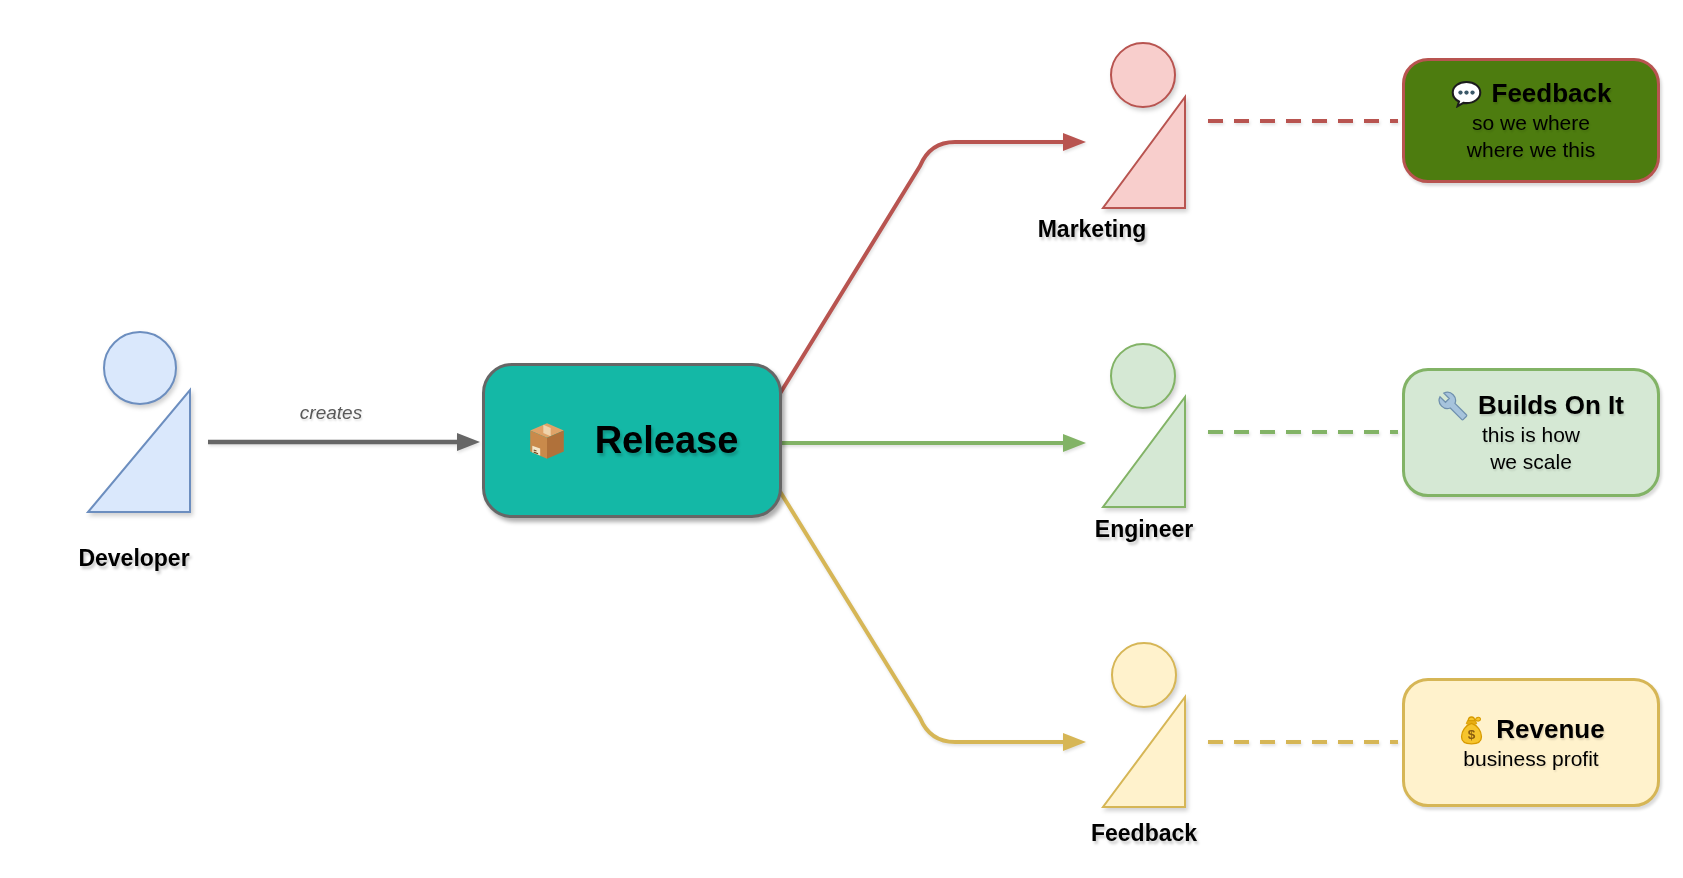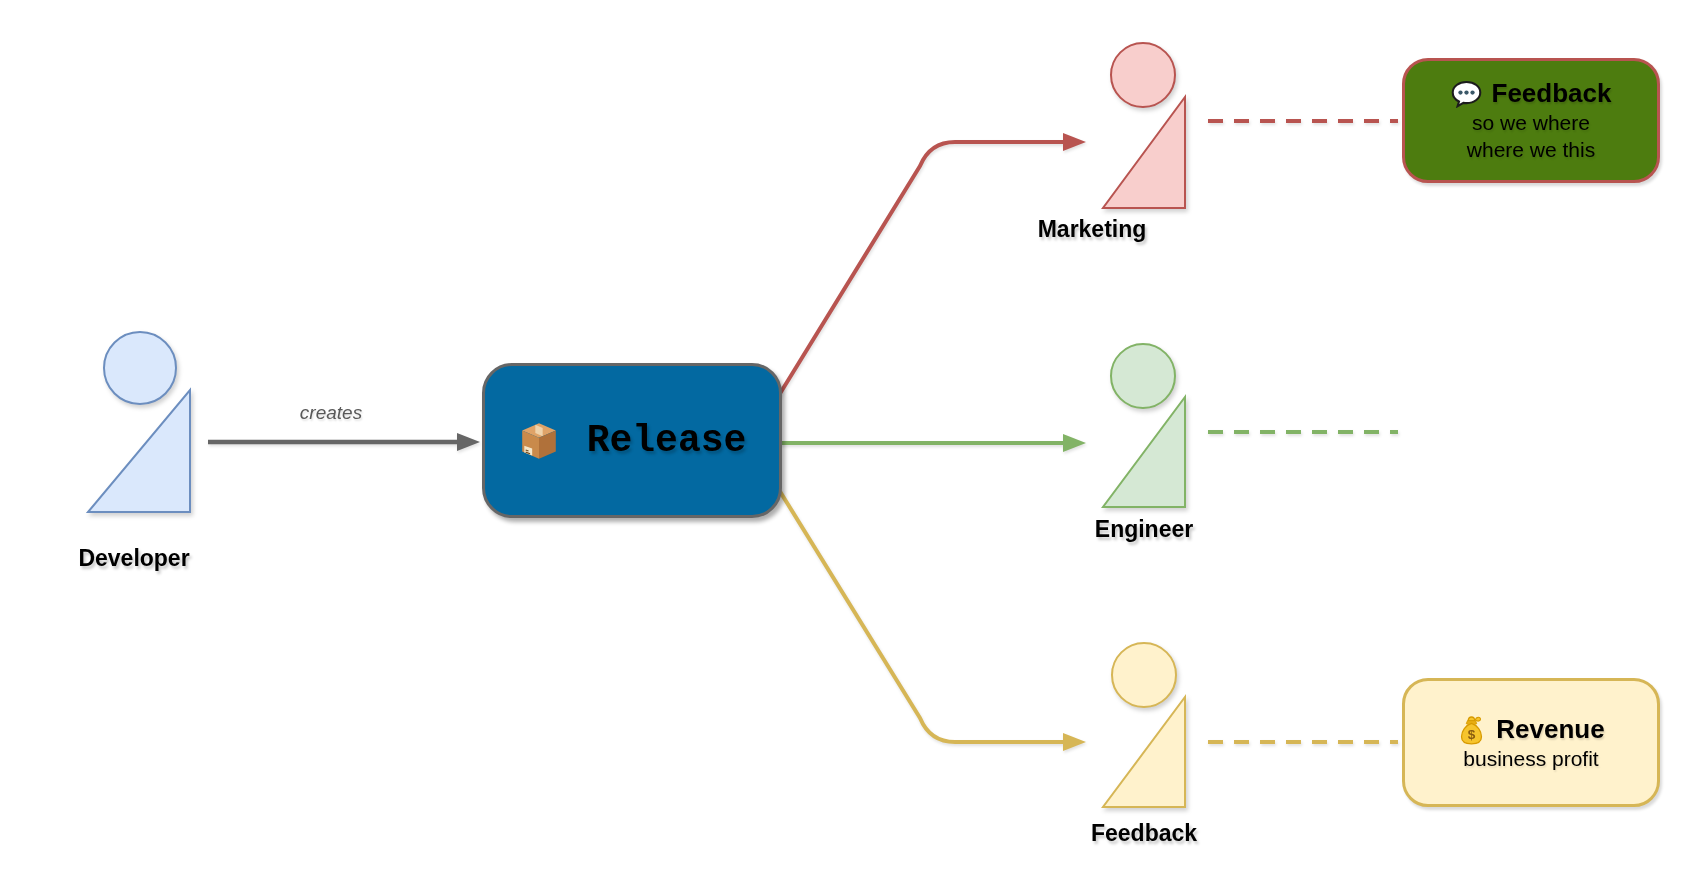--- a/index.html
+++ b/index.html
@@ -21,23 +21,23 @@
   }
   .edge-label{
     position:absolute;transform:translate(-50%,-50%);
     font-style:italic;font-size:19px;color:#595959;white-space:nowrap;
     text-shadow:1px 2px 2px rgba(0,0,0,0.12);
   }
 
   .release-box{
     position:absolute;left:482px;top:363px;width:300px;height:155px;
     box-sizing:border-box;
-    background:#0369a1;border:3.5px solid #666666;border-radius:30px;
+    background:#14b8a6;border:3.5px solid #666666;border-radius:30px;
     box-shadow:3px 4px 4px rgba(0,0,0,0.32);
-    display:flex;align-items:center;justify-content:center;gap:27px;font-family:Liberation Mono, monospace;
+    display:flex;align-items:center;justify-content:center;gap:27px;
   }
   .release-box .title{
     font-weight:700;font-size:38px;color:#000;
     text-shadow:2px 3px 3px rgba(0,0,0,0.2);
   }
 
   .callout{
     position:absolute;left:1402px;width:258px;box-sizing:border-box;
     border-radius:26px;border:3px solid;
     display:flex;flex-direction:column;align-items:center;justify-content:center;
@@ -150,20 +150,32 @@
           <circle cx="18" cy="14.4" r="2.5" fill="#3b5868"></circle>
           <circle cx="25" cy="14.4" r="2.5" fill="#3b5868"></circle>
         </svg>
       </span>
       <span class="title">Feedback</span>
     </div>
     <div class="line">so we where</div>
     <div class="line">where we this</div>
   </div>
 
+  <div class="callout builds">
+    <div class="title-row">
+      <span class="icon">
+        <svg width="30" height="30" viewBox="0 0 24 24">
+          <path d="M22.7 19l-9.1-9.1c.9-2.3.4-5-1.5-6.9-2-2-5-2.4-7.4-1.3L9 6 6 9 1.6 4.7C.4 7.1.9 10.1 2.9 12.1c1.9 1.9 4.6 2.4 6.9 1.5l9.1 9.1c.4.4 1 .4 1.4 0l2.3-2.3c.5-.4.5-1.1.1-1.4z" fill="#a6c3dc" stroke="#6f90ae" stroke-width="1"></path>
+        </svg>
+      </span>
+      <span class="title">Builds On It</span>
+    </div>
+    <div class="line">this is how</div>
+    <div class="line">we scale</div>
+  </div>
 
   <div class="callout revenue">
     <div class="title-row">
       <span class="icon">
         <svg width="29" height="33" viewBox="0 0 32 36">
           <path d="M12.2 8.4 C12.6 5.6 14.4 4.2 16 4.2 C17.6 4.2 19.4 5.6 19.8 8.4 Z" fill="#f6c42c" stroke="#d79a00" stroke-width="1.4"></path>
           <path d="M20.3 7.2 C21.2 3.8 25.4 3.9 25.9 6.3 C26.3 8.2 23.8 9.3 21.6 8.4 Z" fill="#f6c42c" stroke="#d79a00" stroke-width="1.2"></path>
           <path d="M11.6 8.3 L20.4 8.3 L21.8 11.6 C18.2 13.2 13.8 13.2 10.2 11.6 Z" fill="#e8ae12" stroke="#d79a00" stroke-width="1"></path>
           <path d="M16 11.2 C9.5 13.2 5 19.6 5 26 C5 31.6 9.5 33.8 16 33.8 C22.5 33.8 27 31.6 27 26 C27 19.6 22.5 13.2 16 11.2 Z" fill="#f6c42c" stroke="#d79a00" stroke-width="1.4"></path>
           <text x="16" y="28.6" text-anchor="middle" font-family="Liberation Sans, sans-serif" font-size="15" font-weight="bold" fill="#8a5c10">$</text>

